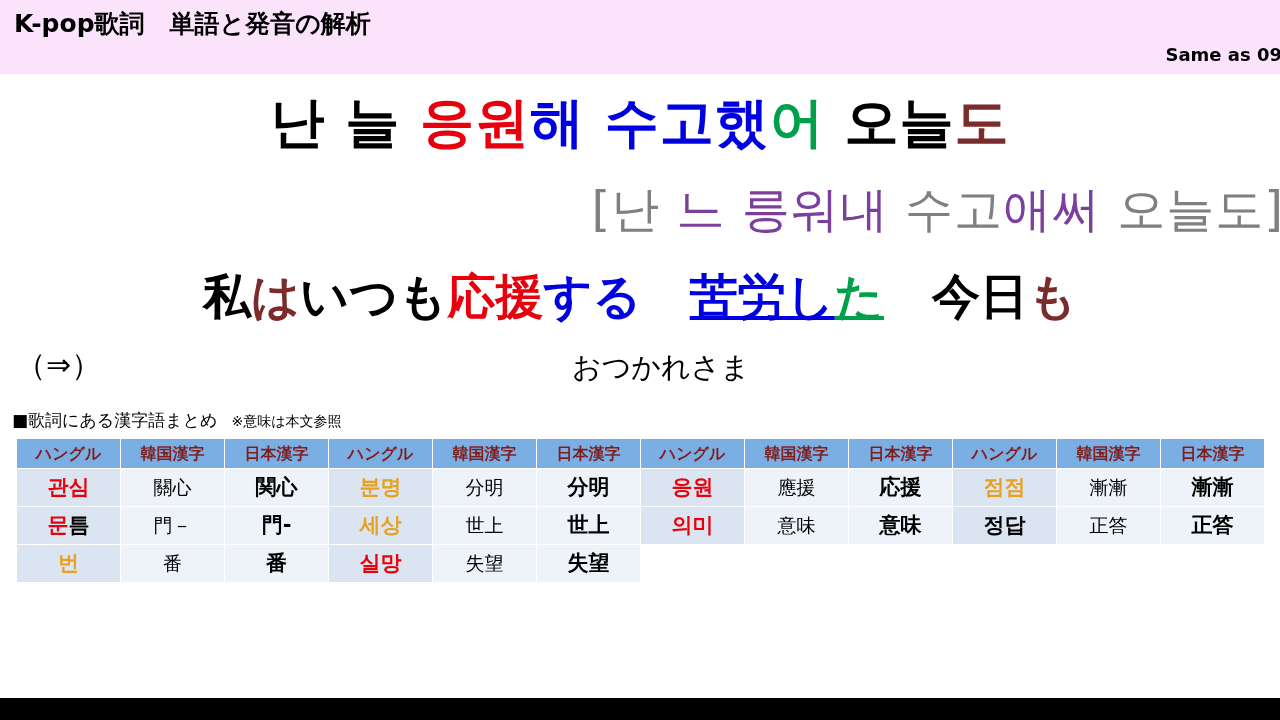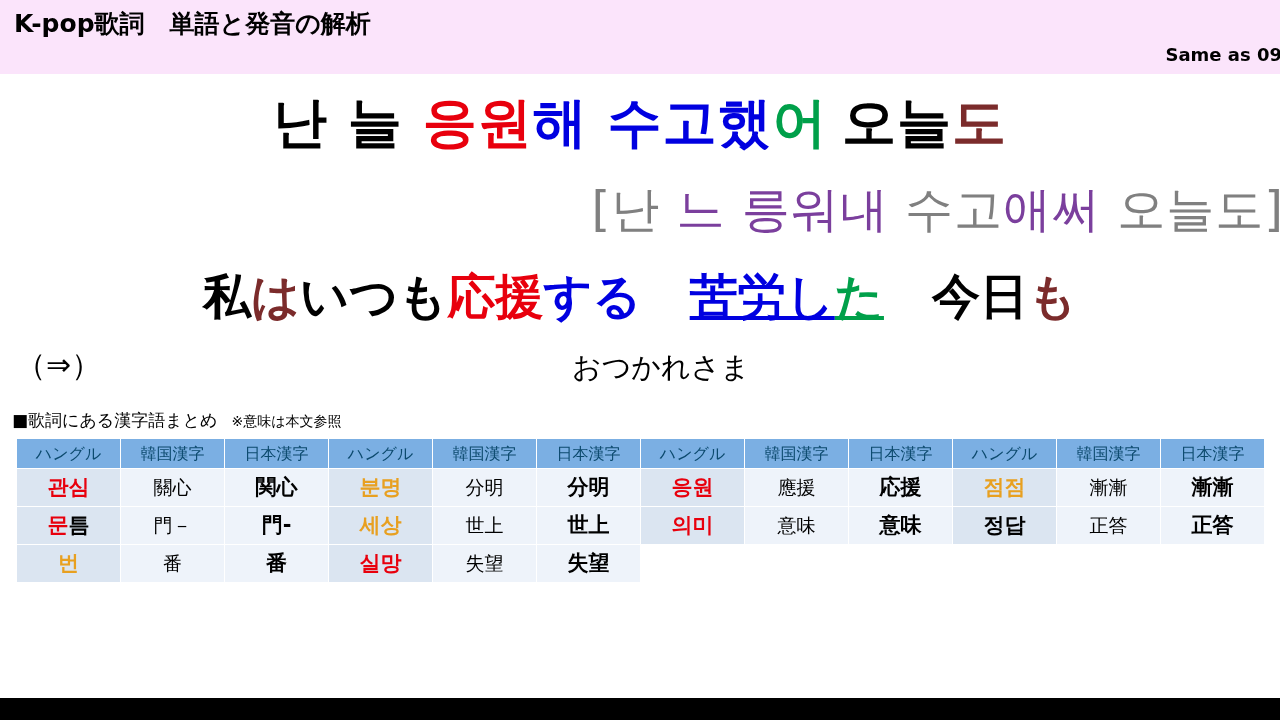--- a/index.html
+++ b/index.html
@@ -159,23 +159,23 @@
     height: 37px;
     padding: 0 4px;
     text-align: center;
     vertical-align: middle;
     font-size: 19px;
     line-height: 1.0;
     overflow: hidden;
   }
   #kanji-table th {
     background: #7bafe3;
-    color: #0c4a6e;
+    color: #7f1d1d;
     font-size: 16px;
-    font-weight: normal;
+    font-weight: bold;
     height: 29px;
   }
   #kanji-table td.han {
     background: #dbe5f1;
     font-weight: bold;
     font-size: 21px;
   }
   #kanji-table td.kr {
     background: #eef3fa;
     color: #000000;
@@ -199,21 +199,21 @@
 </head>
 <body>
 
 <div id="slide">
 
   <div id="header">
     <div id="header-title">K-pop歌詞　単語と発音の解析</div>
     <div id="header-sub">Same as 09</div>
   </div>
 
-  <div id="line-korean"><span style="color: rgb(0, 0, 0);">난 늘 </span><span style="color: rgb(232, 0, 13);">응원</span><span style="color: rgb(0, 0, 224);">해 </span><span style="color: rgb(0, 0, 224);">수고했</span><span style="color: rgb(0, 160, 74);">어</span><span style="color: rgb(0, 0, 0); font-family: Liberation Serif, serif;"> 오늘</span><span style="color: rgb(123, 43, 43);">도</span></div>
+  <div id="line-korean"><span style="color: rgb(0, 0, 0);">난 늘 </span><span style="color: rgb(232, 0, 13);">응원</span><span style="color: rgb(0, 0, 224);">해 </span><span style="color: rgb(0, 0, 224);">수고했</span><span style="color: rgb(0, 160, 74);">어</span><span style="color: rgb(0, 0, 0);"> 오늘</span><span style="color: rgb(123, 43, 43);">도</span></div>
   <div id="line-pron"><span style="color: rgb(128, 128, 128);">[난 </span><span style="color: rgb(123, 63, 157);">느</span><span style="color: rgb(128, 128, 128);"> </span><span style="color: rgb(123, 63, 157);">릉워내</span><span style="color: rgb(128, 128, 128);"> 수고</span><span style="color: rgb(123, 63, 157);">애써</span><span style="color: rgb(128, 128, 128);"> 오늘도]</span></div>
   <div id="line-jp"><span style="color: rgb(0, 0, 0);">私</span><span style="color: rgb(123, 43, 43);">は</span><span style="color: rgb(0, 0, 0);">いつも</span><span style="color: rgb(232, 0, 13);">応援</span><span style="color: rgb(0, 0, 224);">する</span><span style="color: rgb(0, 0, 0);">　</span><span class="u-line" style="color: rgb(0, 0, 224);">苦労し</span><span class="u-line" style="color: rgb(0, 160, 74);">た</span><span style="color: rgb(0, 0, 0);">　</span><span style="color: rgb(0, 0, 0);">今日</span><span style="color: rgb(123, 43, 43);">も</span></div>
 
   <div id="arrow-mark">（⇒）</div>
   <div id="note-text">おつかれさま</div>
 
   <div id="table-caption"><span>■歌詞にある漢字語まとめ</span><span class="sub">　※意味は本文参照</span></div>
 
   <table id="kanji-table">
     <colgroup>

